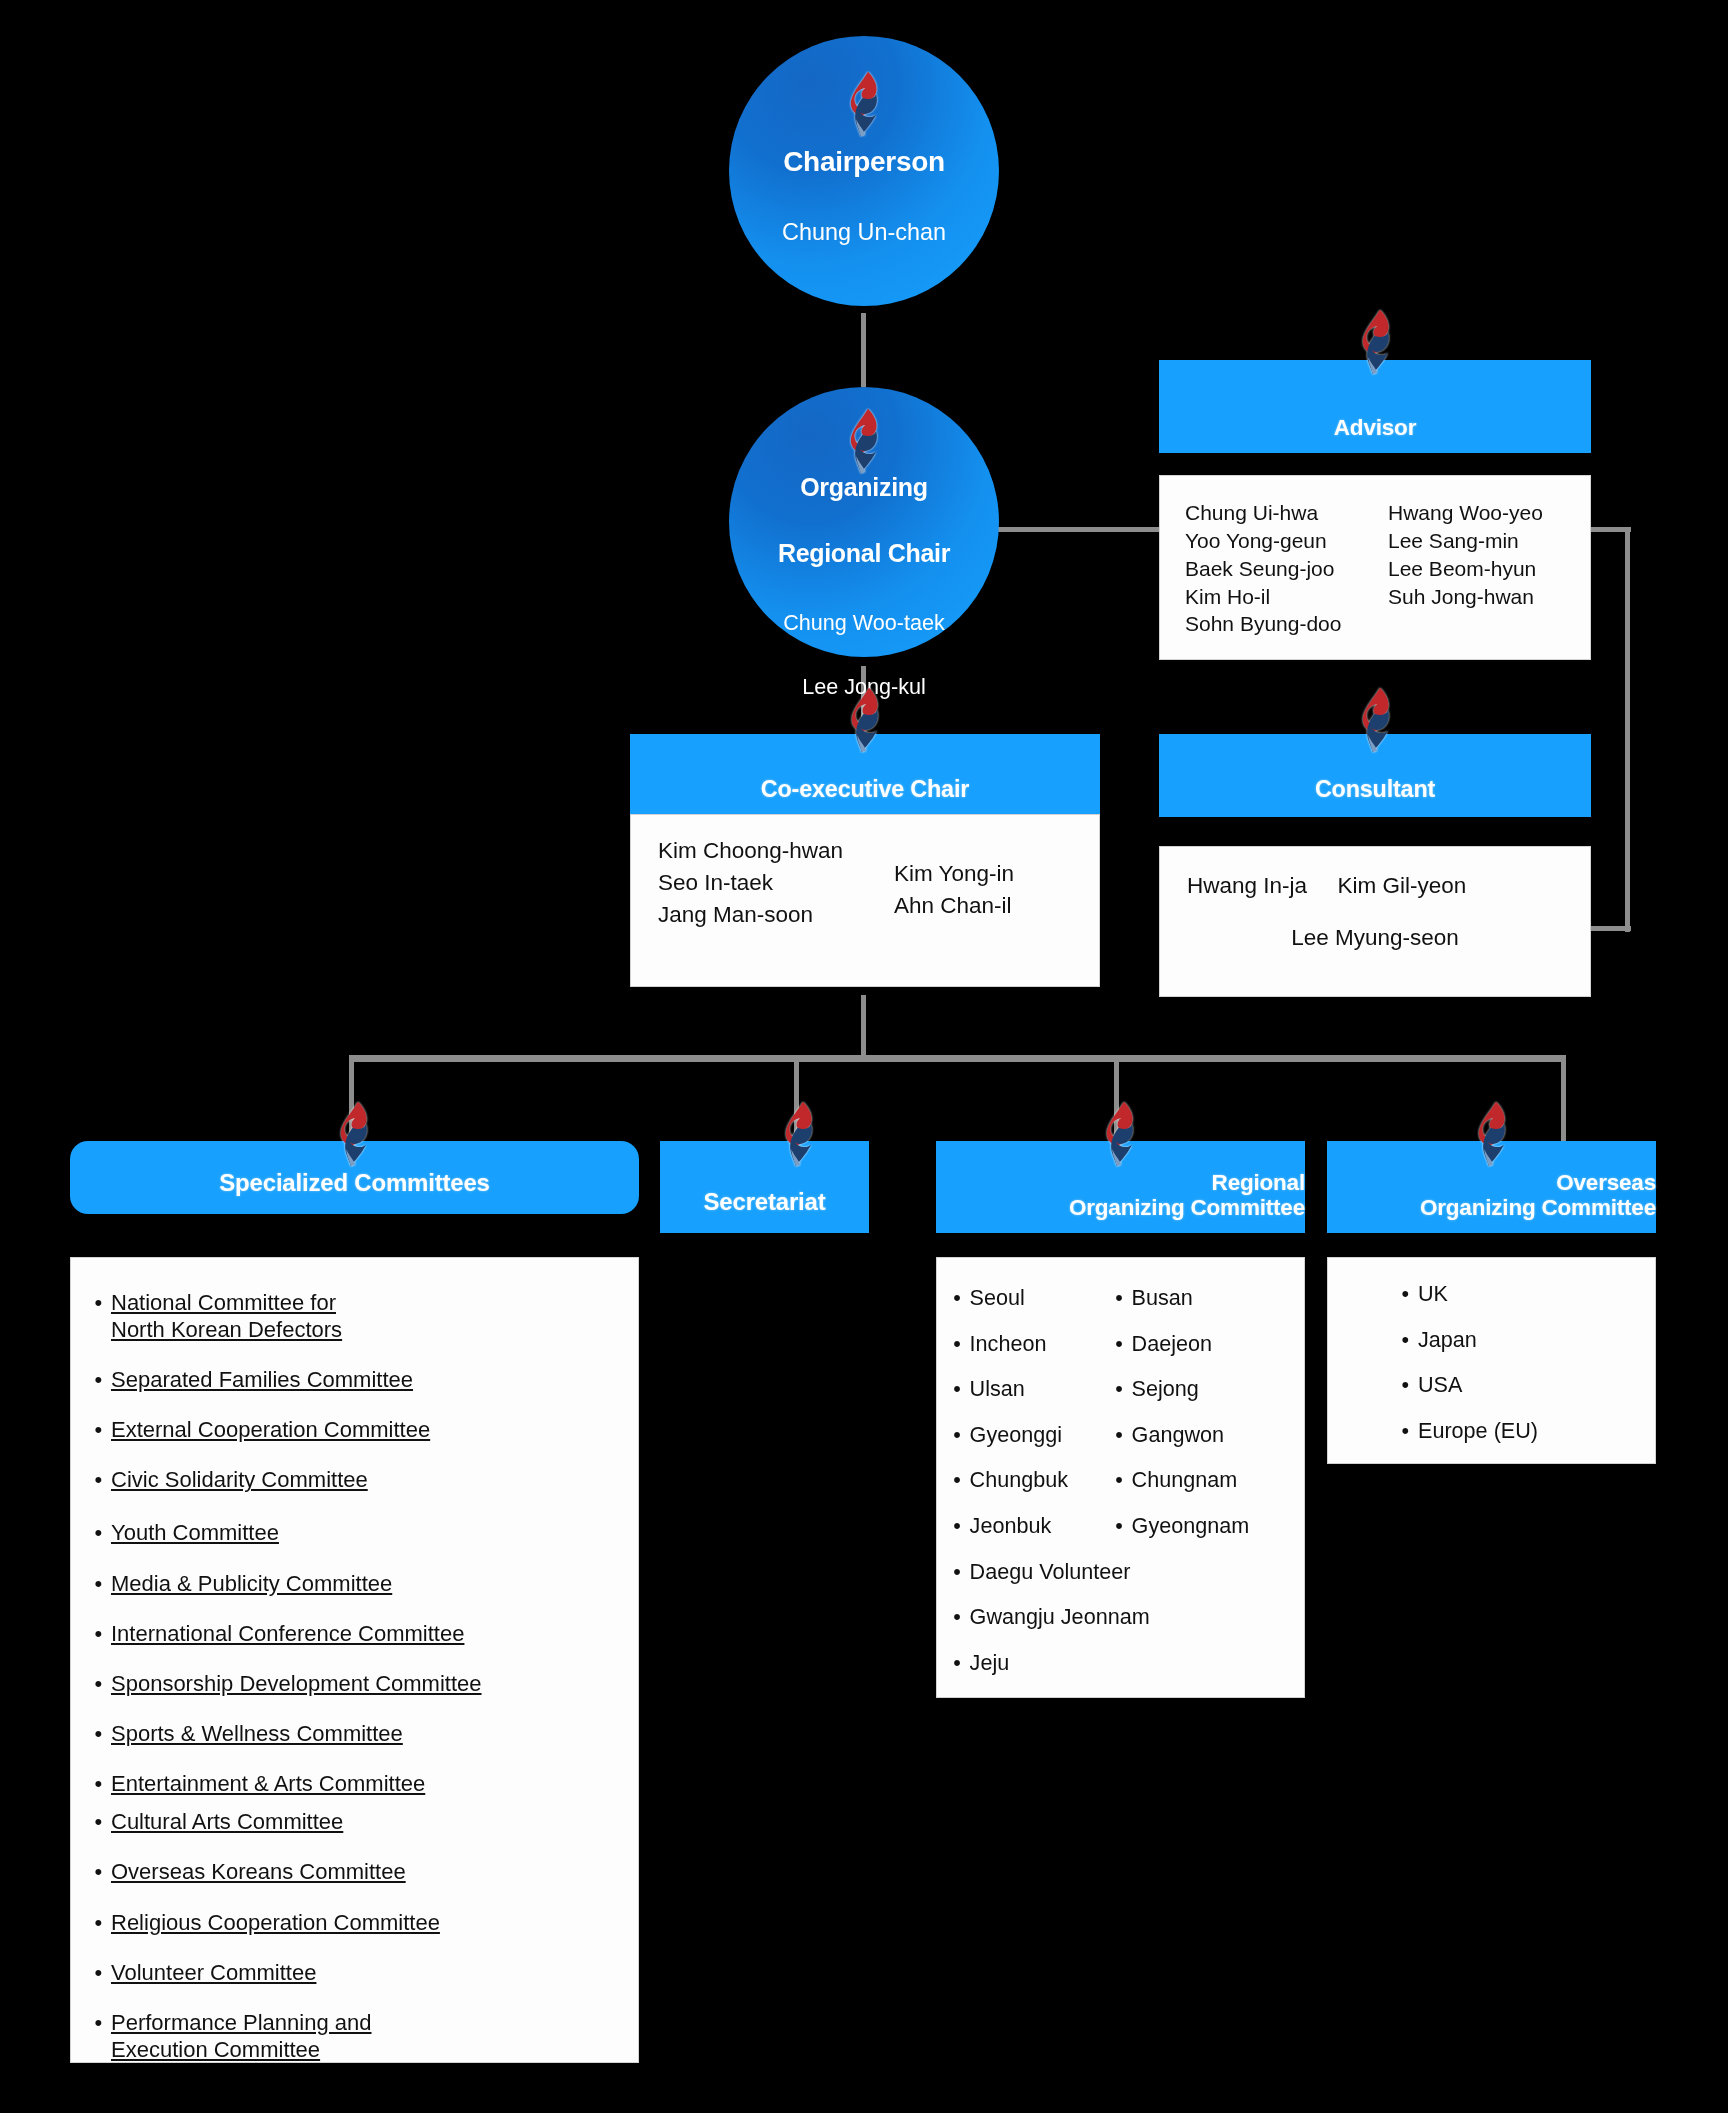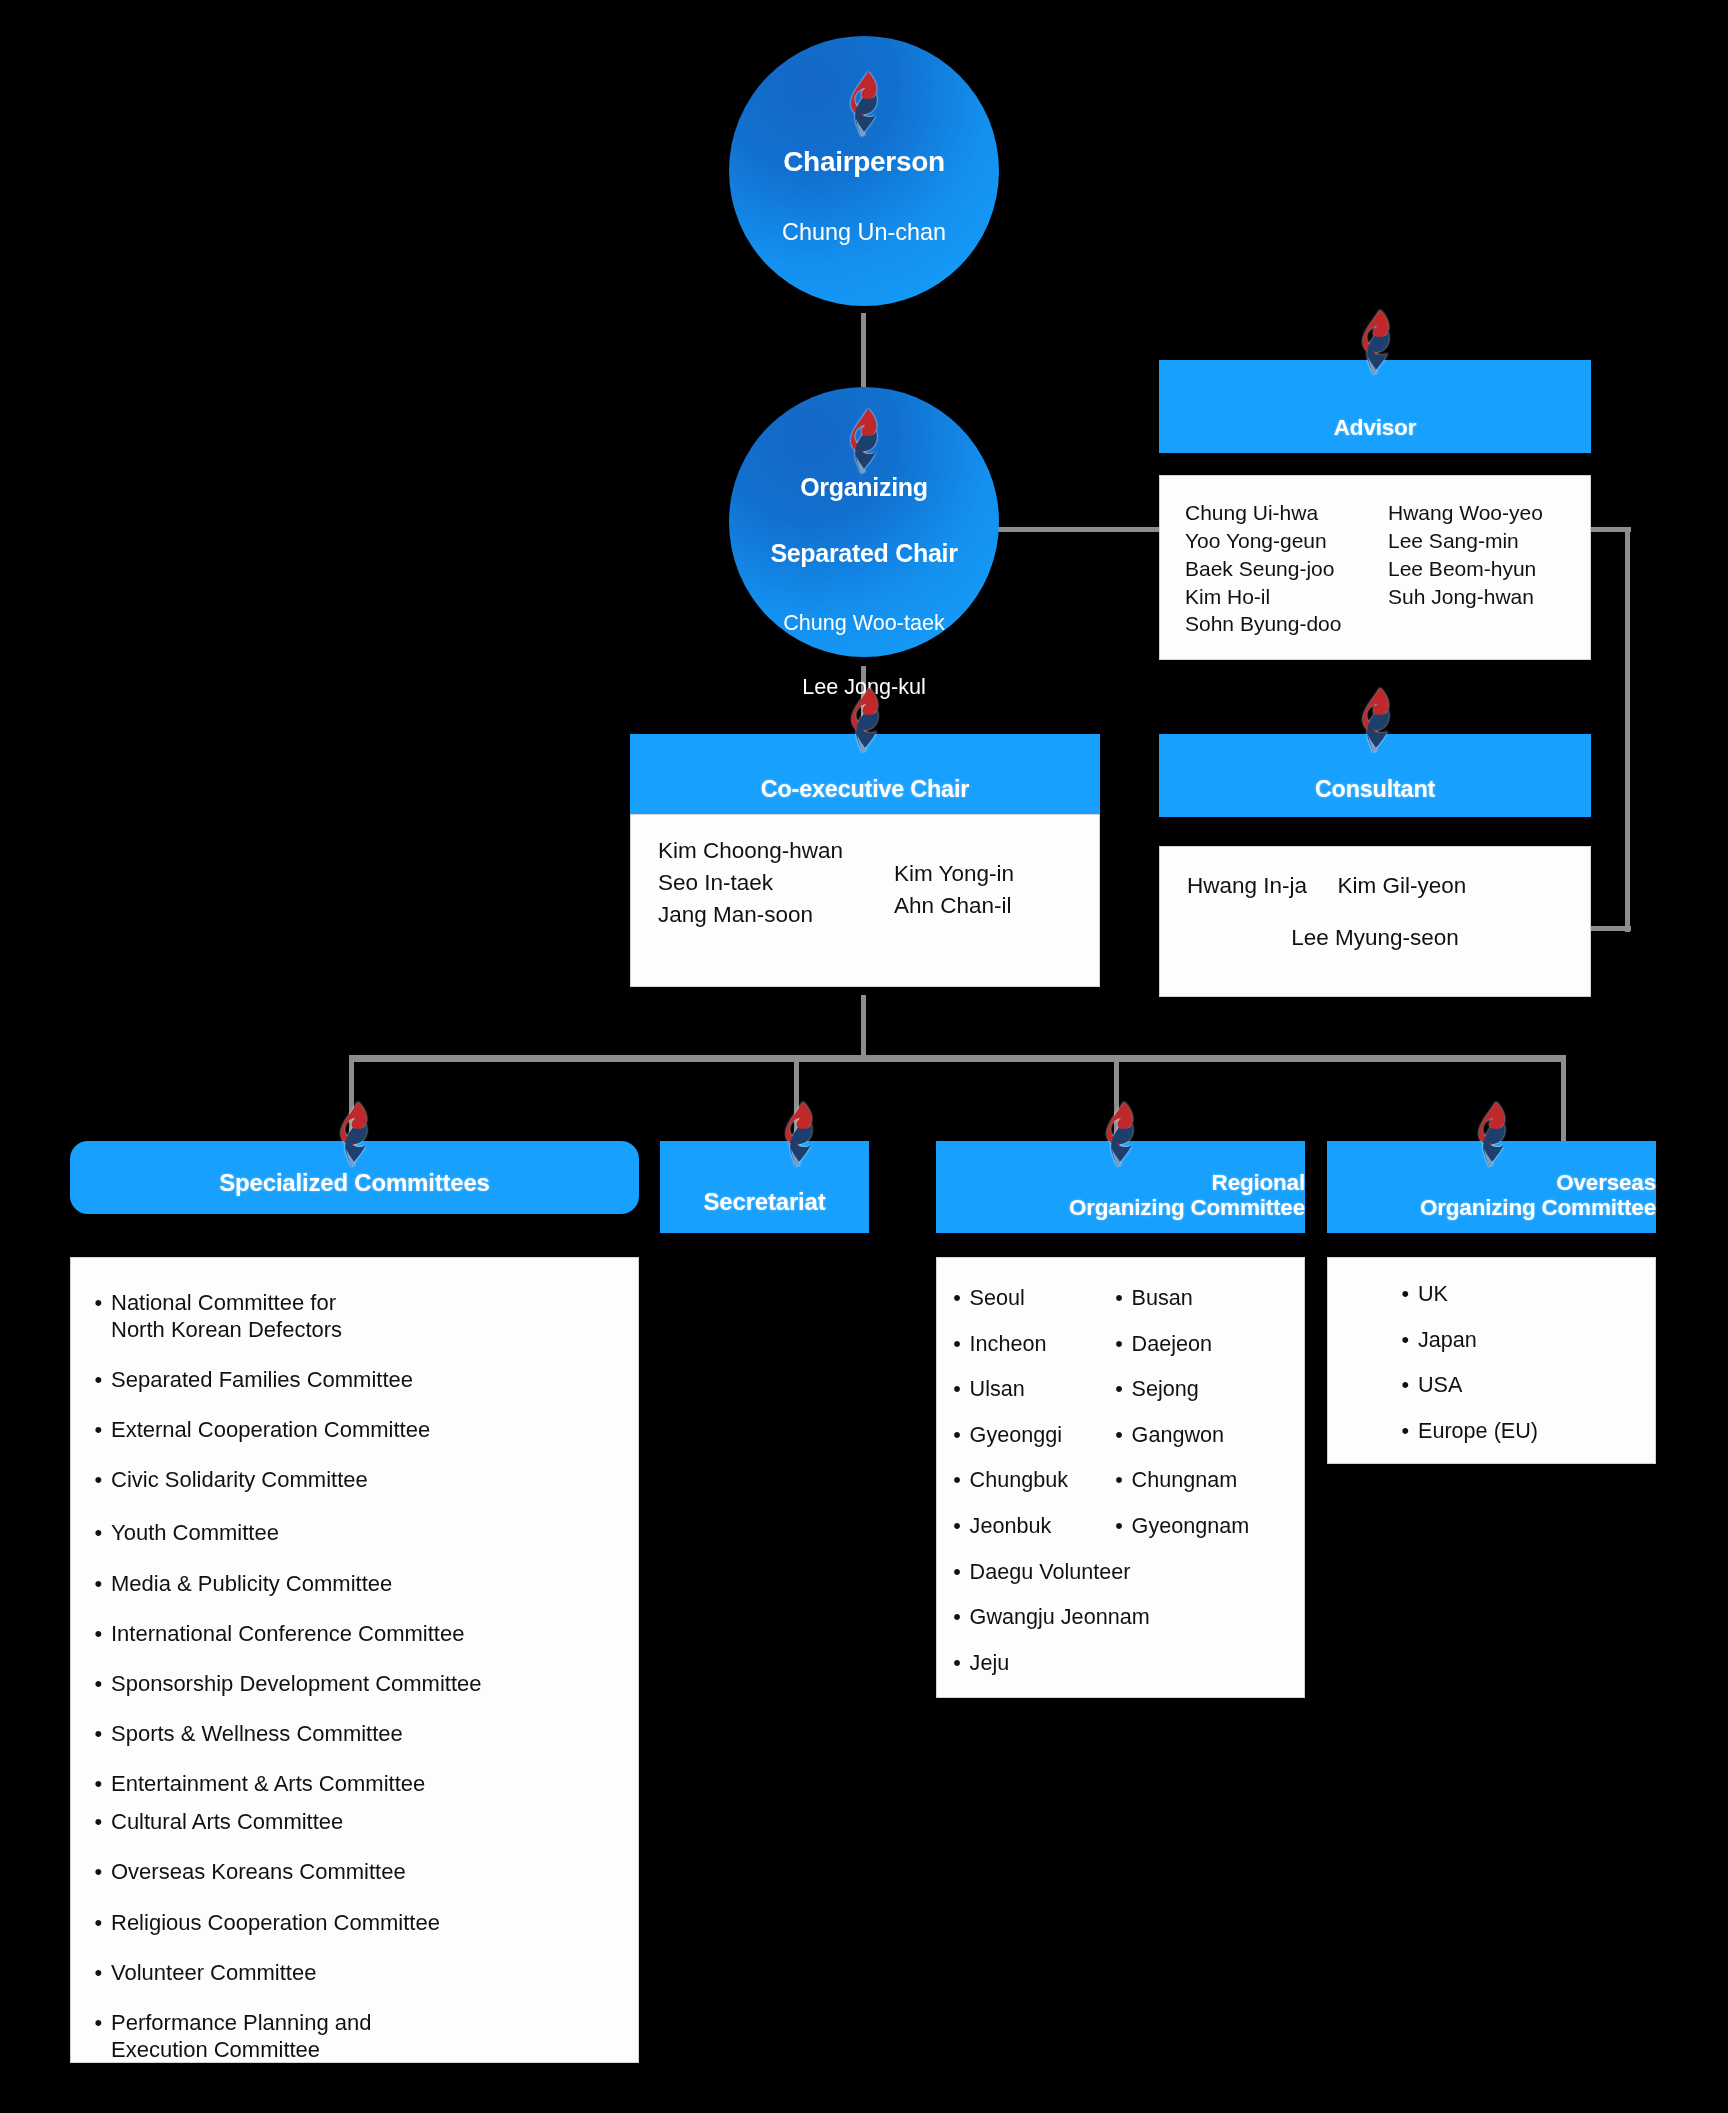--- a/index.html
+++ b/index.html
@@ -74,21 +74,21 @@
 
   <div class="circle" style="left:729px;top:387px;width:270px;height:270px;padding-top:86px;">
     <span class="emblem" style="left:112px;top:20px;width:45px;height:68px;">
       <svg viewBox="0 0 50 76" xmlns="http://www.w3.org/2000/svg">
         <path d="M30 2 C38 10 42 20 38 28 C35 34 27 35 24 31 C21 27 24 22 27 20 C20 21 14 27 15 34 C16 42 24 46 31 43 C30 49 24 52 19 50 C12 47 9 39 12 31 C15 22 24 12 30 2 Z" fill="#c0282c"></path>
         <path d="M24 31 C30 34 37 32 39 27 C42 36 38 45 31 48 C26 50 22 49 20 46 C24 52 33 55 39 50 C33 62 24 70 22 74 C20 66 14 58 16 48 C17 41 21 35 24 31 Z" fill="#1d3f6e"></path>
         <path d="M22 74 C21 68 17 62 17 55 C20 62 25 67 27 72 Z" fill="#7d9ec4"></path>
       </svg>
     </span>
     <span class="ttl" style="font-size:25px;">Organizing</span>
-    <span class="ttl" style="font-size:25px;">Separated Chair</span>
+    <span class="ttl" style="font-size:25px;">Regional Chair</span>
     <span class="sub" style="font-size:21.6px;margin-top:5.4px;">Chung Woo-taek</span>
     <span class="sub" style="font-size:21.6px;">Lee Jong-kul</span>
   </div>
 
   <div class="hdr" style="left:1159px;top:360px;width:432px;height:93px;font-size:22.5px;padding-bottom:12.6px;">
     <span>Advisor</span>
   </div>
   <span class="emblem" style="left:1353px;top:308px;width:45px;height:68px;">
     <svg viewBox="0 0 50 76" xmlns="http://www.w3.org/2000/svg">
       <path d="M30 2 C38 10 42 20 38 28 C35 34 27 35 24 31 C21 27 24 22 27 20 C20 21 14 27 15 34 C16 42 24 46 31 43 C30 49 24 52 19 50 C12 47 9 39 12 31 C15 22 24 12 30 2 Z" fill="#c0282c"></path>
@@ -154,21 +154,21 @@
   <div class="hdr" style="left:70px;top:1141px;width:569px;height:73px;font-size:24px;padding-bottom:18px;border-radius:18px;">
     <span>Specialized Committees</span>
   </div>
   <span class="emblem" style="left:331px;top:1100px;width:45px;height:68px;">
     <svg viewBox="0 0 50 76" xmlns="http://www.w3.org/2000/svg">
       <path d="M30 2 C38 10 42 20 38 28 C35 34 27 35 24 31 C21 27 24 22 27 20 C20 21 14 27 15 34 C16 42 24 46 31 43 C30 49 24 52 19 50 C12 47 9 39 12 31 C15 22 24 12 30 2 Z" fill="#c0282c"></path>
       <path d="M24 31 C30 34 37 32 39 27 C42 36 38 45 31 48 C26 50 22 49 20 46 C24 52 33 55 39 50 C33 62 24 70 22 74 C20 66 14 58 16 48 C17 41 21 35 24 31 Z" fill="#1d3f6e"></path>
       <path d="M22 74 C21 68 17 62 17 55 C20 62 25 67 27 72 Z" fill="#7d9ec4"></path>
     </svg>
   </span>
-  <div class="body" style="left:70px;top:1257px;width:569px;height:806px;padding:32px 0 0 20px;">
+  <div class="body" style="left:70px;top:1257px;width:569px;height:806px;padding:32px 0 0 20px;text-decoration:underline;">
     <ul class="bul" id="spec-list" style="font-size:22px;line-height:1.22;">
         <li style="white-space: pre-line; margin-bottom: 23.4px;">National Committee for
 North Korean Defectors</li>
         <li style="white-space: pre-line; margin-bottom: 23.4px;">Separated Families Committee</li>
         <li style="white-space: pre-line; margin-bottom: 23.4px;">External Cooperation Committee</li>
         <li style="white-space: pre-line; margin-bottom: 26px;">Civic Solidarity Committee</li>
         <li style="white-space: pre-line; margin-bottom: 23.4px;">Youth Committee</li>
         <li style="white-space: pre-line; margin-bottom: 23.4px;">Media &amp; Publicity Committee</li>
         <li style="white-space: pre-line; margin-bottom: 23.4px;">International Conference Committee</li>
         <li style="white-space: pre-line; margin-bottom: 23.4px;">Sponsorship Development Committee</li>

